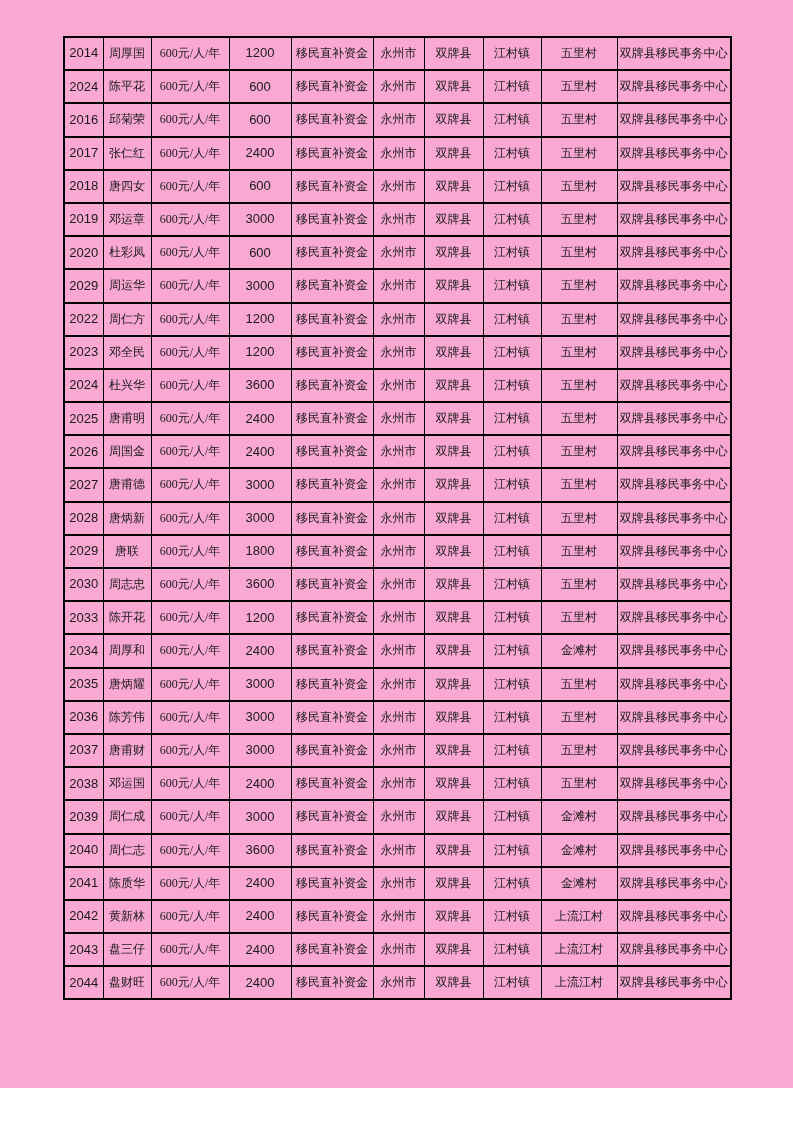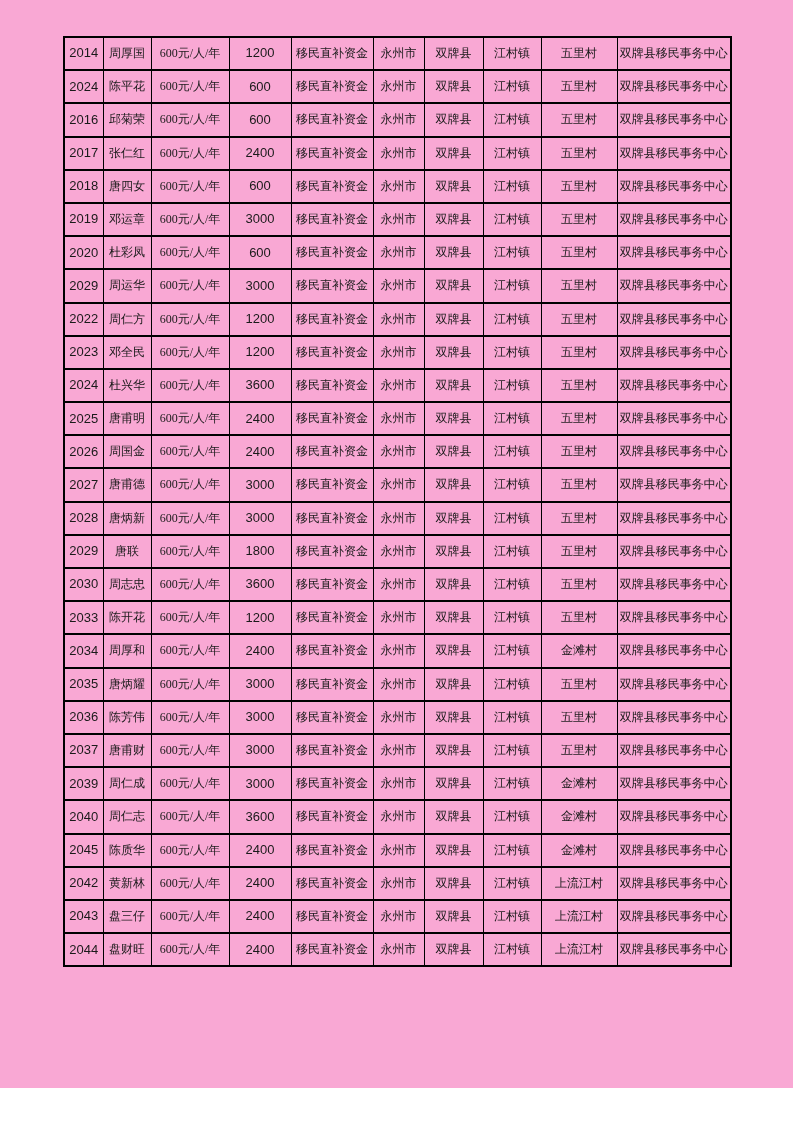--- a/index.html
+++ b/index.html
@@ -323,20 +323,32 @@
           <td class="std">600元/人/年</td>
           <td class="num">3000</td>
           <td>移民直补资金</td>
           <td>永州市</td>
           <td>双牌县</td>
           <td>江村镇</td>
           <td>五里村</td>
           <td>双牌县移民事务中心</td>
         </tr>
         <tr>
+          <td class="num">2038</td>
+          <td>邓运国</td>
+          <td class="std">600元/人/年</td>
+          <td class="num">2400</td>
+          <td>移民直补资金</td>
+          <td>永州市</td>
+          <td>双牌县</td>
+          <td>江村镇</td>
+          <td>五里村</td>
+          <td>双牌县移民事务中心</td>
+        </tr>
+        <tr>
           <td class="num">2039</td>
           <td>周仁成</td>
           <td class="std">600元/人/年</td>
           <td class="num">3000</td>
           <td>移民直补资金</td>
           <td>永州市</td>
           <td>双牌县</td>
           <td>江村镇</td>
           <td>金滩村</td>
           <td>双牌县移民事务中心</td>
@@ -347,21 +359,21 @@
           <td class="std">600元/人/年</td>
           <td class="num">3600</td>
           <td>移民直补资金</td>
           <td>永州市</td>
           <td>双牌县</td>
           <td>江村镇</td>
           <td>金滩村</td>
           <td>双牌县移民事务中心</td>
         </tr>
         <tr>
-          <td class="num">2045</td>
+          <td class="num">2041</td>
           <td>陈质华</td>
           <td class="std">600元/人/年</td>
           <td class="num">2400</td>
           <td>移民直补资金</td>
           <td>永州市</td>
           <td>双牌县</td>
           <td>江村镇</td>
           <td>金滩村</td>
           <td>双牌县移民事务中心</td>
         </tr>

